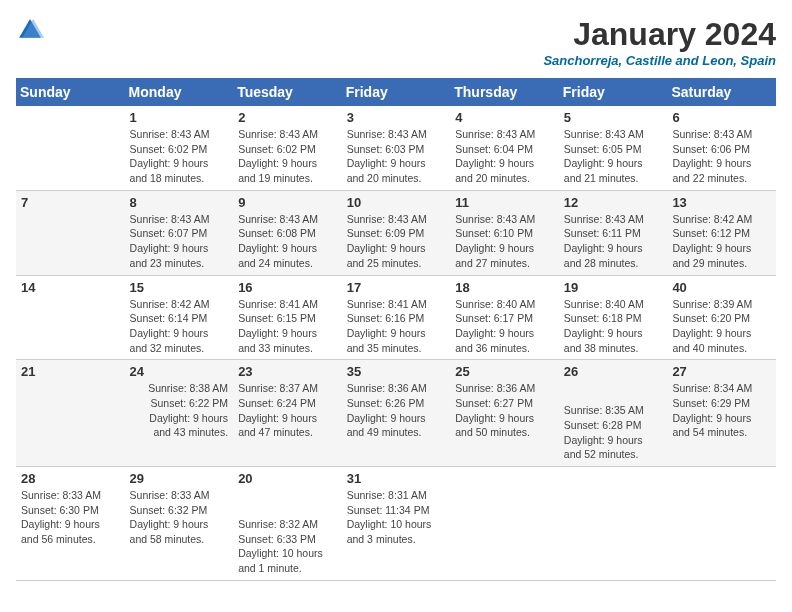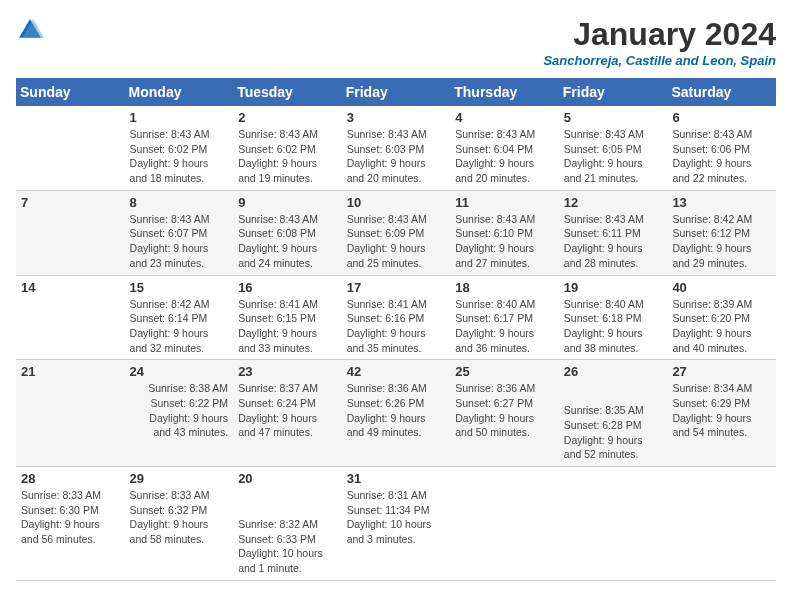--- a/index.html
+++ b/index.html
@@ -269,21 +269,21 @@
 and 43 minutes.</div>
         </td>
         <td>
           <span class="day-num">23</span>
           <div class="day-detail" style="white-space: pre-line;">Sunrise: 8:37 AM
 Sunset: 6:24 PM
 Daylight: 9 hours
 and 47 minutes.</div>
         </td>
         <td>
-          <span class="day-num">42</span>
+          <span class="day-num">35</span>
           <div class="day-detail" style="white-space: pre-line;">Sunrise: 8:36 AM
 Sunset: 6:26 PM
 Daylight: 9 hours
 and 49 minutes.</div>
         </td>
         <td>
           <span class="day-num">25</span>
           <div class="day-detail" style="white-space: pre-line;">Sunrise: 8:36 AM
 Sunset: 6:27 PM
 Daylight: 9 hours

